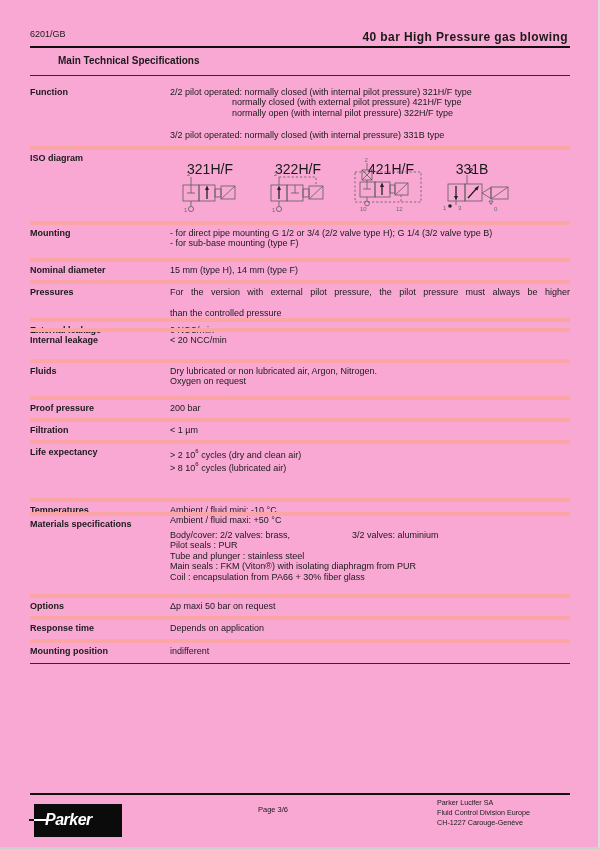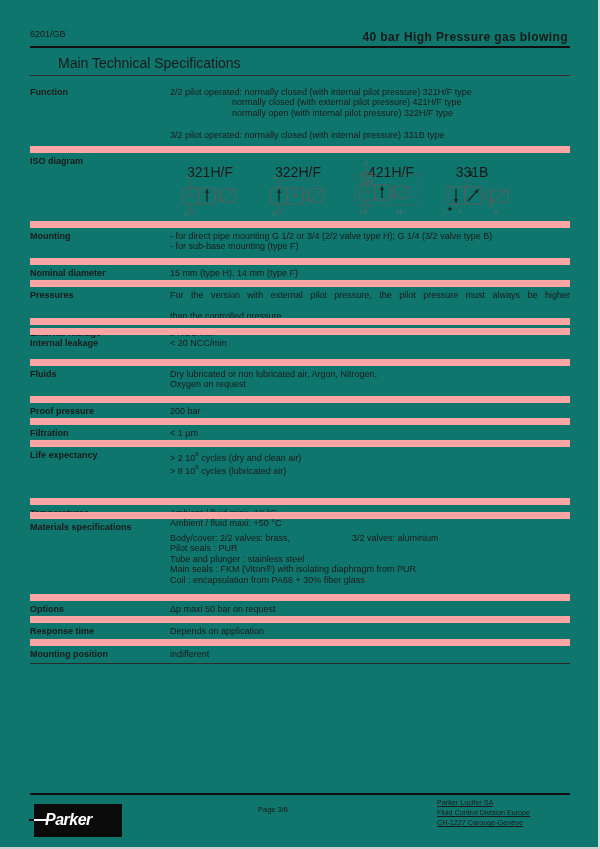--- a/index.html
+++ b/index.html
@@ -1,27 +1,27 @@
 <!DOCTYPE html>
 <html><head>
 <meta charset="utf-8">
 <style>
   html,body{margin:0;padding:0;background:#fff;}
   .page{
-    position:relative;width:600px;height:849px;background:#0f766e;
+    position:relative;width:600px;height:849px;background:#f9a8d4;
     font-family:"Liberation Sans",sans-serif;color:#1a1a1a;overflow:hidden;
     border-right:2px solid #dcdcdc;border-bottom:2px solid #cfcfcf;box-sizing:border-box;
   }
   .abs{position:absolute;}
   .rule{position:absolute;left:30px;width:540px;height:0;border-top:1px solid #2b2b2b;}
   .rule.thick{border-top:2px solid #0f0f0f;}
   .doc-ref{left:30px;top:29px;font-size:9px;}
   .doc-title{right:30px;top:30px;font-size:12px;font-weight:bold;letter-spacing:.4px;}
-  .section-title{left:30px;top:55px;font-size:14px;font-weight:normal;padding-left:28px;}
-  .spec-row{position:absolute;left:30px;width:540px;border-top:7px solid #fca5a5;}
+  .section-title{left:30px;top:55px;font-size:10px;font-weight:bold;padding-left:28px;}
+  .spec-row{position:absolute;left:30px;width:540px;border-top:4px solid #fca5a5;}
   .spec-row.no-border{border-top:none;}
   .spec-label{position:absolute;left:0;top:3px;font-size:9px;font-weight:bold;white-space:nowrap;}
   .spec-value{margin-left:140px;padding-top:3px;font-size:9px;line-height:10.4px;}
   .vl{min-height:10.4px;position:relative;}
   .indent{padding-left:62px;}
   .vspacer{height:12px;}
   .justify{text-align:justify;}
   .justify::after{content:"";display:inline-block;width:100%;height:0;}
   .mat-pad{padding-top:14px;}
   .mat-col2{position:absolute;left:182px;top:0;}
@@ -36,21 +36,21 @@
   .iso-svg .dash{stroke-dasharray:2.2,2;}
   .iso-svg text{fill:#6a6a6a;font-size:6px;font-family:"Liberation Sans",sans-serif;stroke:none;}
   .iso-svg text.big{fill:#111;font-weight:bold;font-size:7.5px;}
   
   .logo-box{position:absolute;left:34px;top:804px;width:88px;height:33px;background:#0b0b0b;}
   .logo-text{position:absolute;left:11px;top:8px;color:#fff;font-size:16px;line-height:16px;
     font-weight:bold;font-style:italic;letter-spacing:-.5px;}
   .logo-strike-out{position:absolute;left:-5px;top:15px;width:6px;height:2px;background:#0b0b0b;}
   .logo-strike-in{position:absolute;left:0;top:15px;width:14px;height:2px;background:#fff;}
   .page-num{left:258px;top:805px;font-size:7.5px;text-align:right;}
-  .company{left:437px;top:798px;font-size:7.2px;line-height:10px;text-decoration:underline;}
+  .company{left:437px;top:798px;font-size:7.2px;line-height:10px;}
 </style>
 </head>
 <body>
 
 <div class="page">
 
   <div class="abs doc-ref">6201/GB</div>
   <div class="abs doc-title">40 bar High Pressure gas blowing</div>
   <div class="rule thick" style="top:46px"></div>
   <div class="abs section-title">Main Technical Specifications</div>

